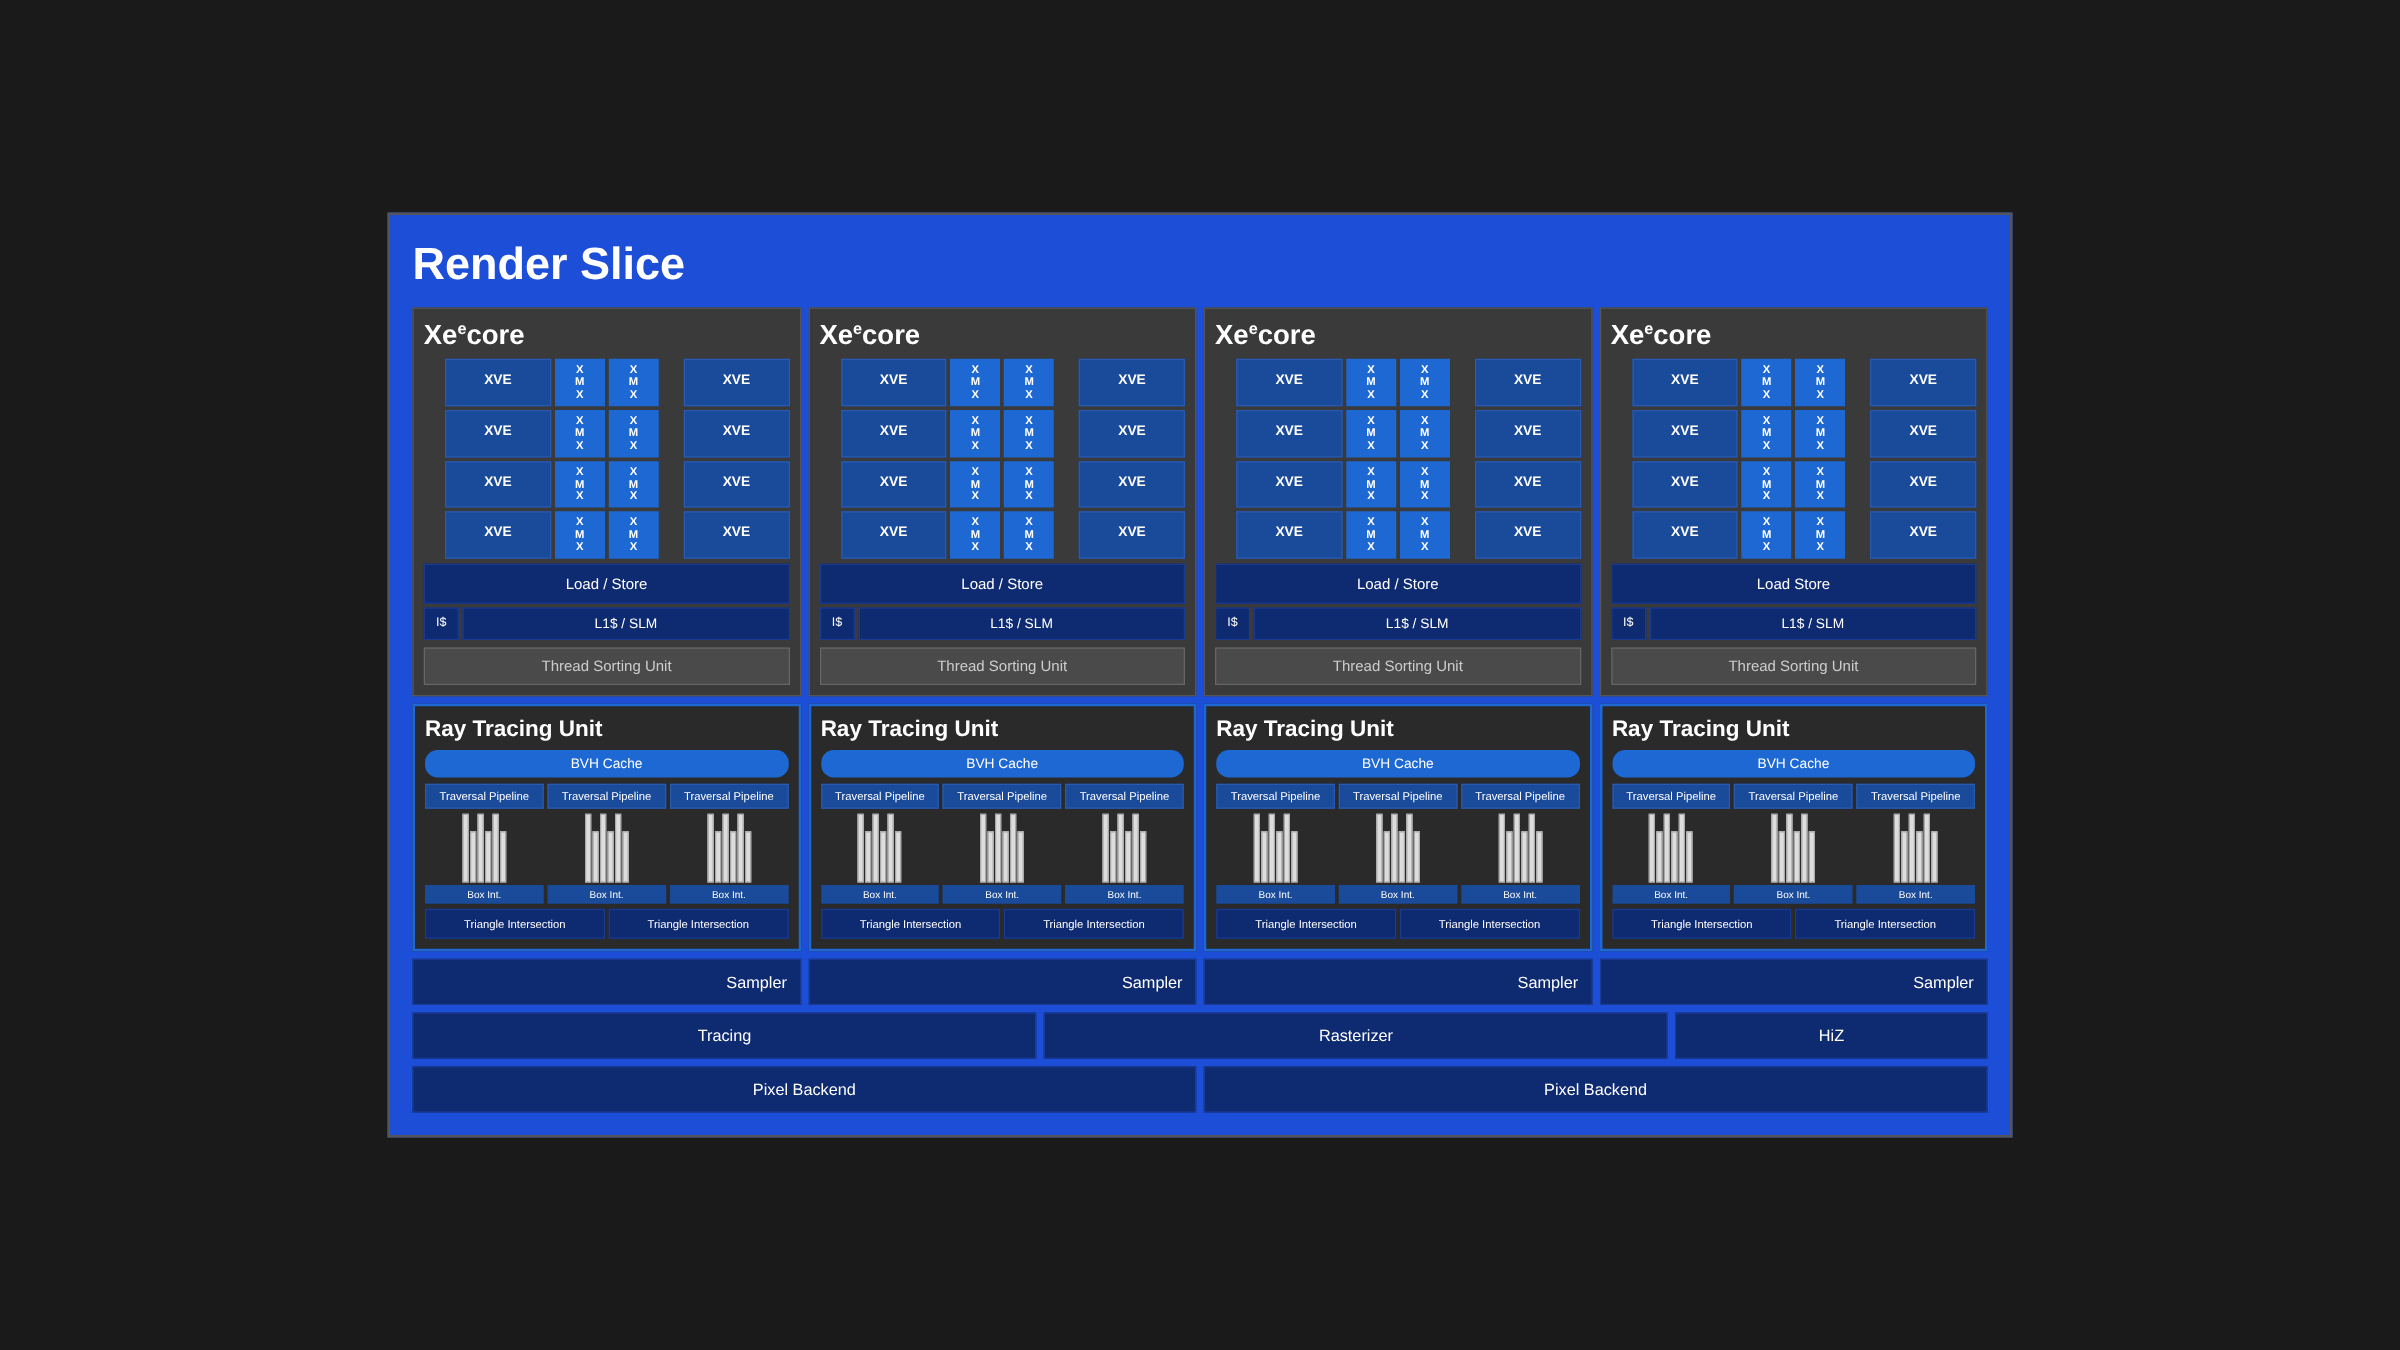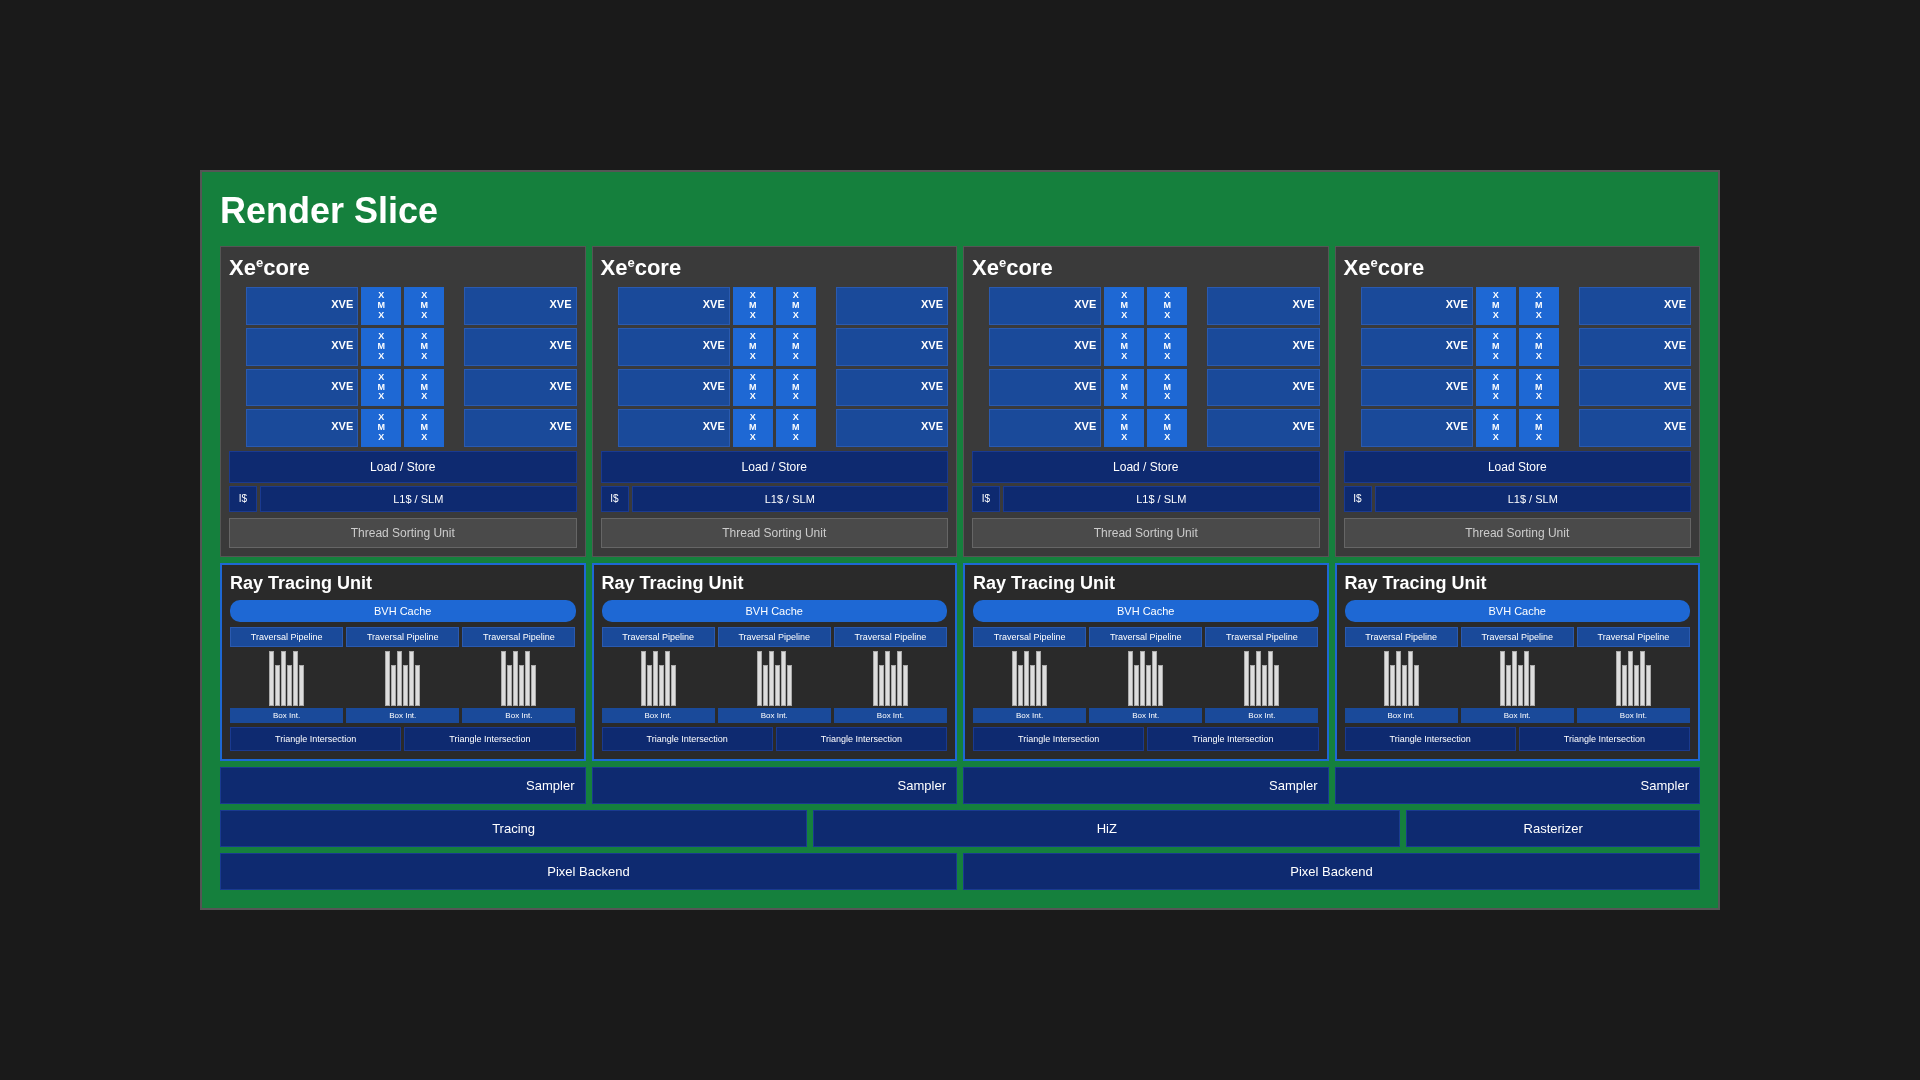--- a/index.html
+++ b/index.html
@@ -5,24 +5,24 @@
     * { box-sizing: border-box; margin: 0; padding: 0; }
     body {
       background: #1a1a1a;
       display: flex;
       justify-content: center;
       align-items: center;
       min-height: 100vh;
       font-family: Arial, sans-serif;
     }
     .outer-container {
-      background: #15803d;
+      background: #1d4ed8;
       border: 2px solid #555;
       padding: 18px;
-      width: 1520px;
+      width: 1300px;
     }
     .title {
       color: white;
       font-size: 36px;
       font-weight: bold;
       margin-bottom: 14px;
     }
     .main-grid {
       display: grid;
       grid-template-columns: repeat(4, 1fr);
@@ -48,21 +48,21 @@
       display: grid;
       grid-template-columns: 1fr 40px 40px 1fr;
       gap: 3px;
       margin-bottom: 3px;
     }
     .xve-box {
       background: #1a4a9a;
       color: white;
       font-size: 11px;
       font-weight: bold;
-      text-align: right;
+      text-align: center;
       padding: 10px 4px;
       border: 1px solid #2a5ab0;
       margin-left: 17px;
     }
     .xmx-box {
       background: #1e68d4;
       color: white;
       font-size: 9px;
       font-weight: bold;
       text-align: center;
@@ -596,21 +596,21 @@
 
   <div class="bottom-section">
     <div class="sampler-row">
       <div class="sampler-box">Sampler</div>
       <div class="sampler-box">Sampler</div>
       <div class="sampler-box">Sampler</div>
       <div class="sampler-box">Sampler</div>
     </div>
     <div class="geo-rast-row">
       <div class="geo-box">Tracing</div>
+      <div class="geo-box">Rasterizer</div>
       <div class="geo-box">HiZ</div>
-      <div class="geo-box">Rasterizer</div>
     </div>
     <div class="pixel-row">
       <div class="pixel-box">Pixel Backend</div>
       <div class="pixel-box">Pixel Backend</div>
     </div>
   </div>
 </div>
 
 </body></html>

